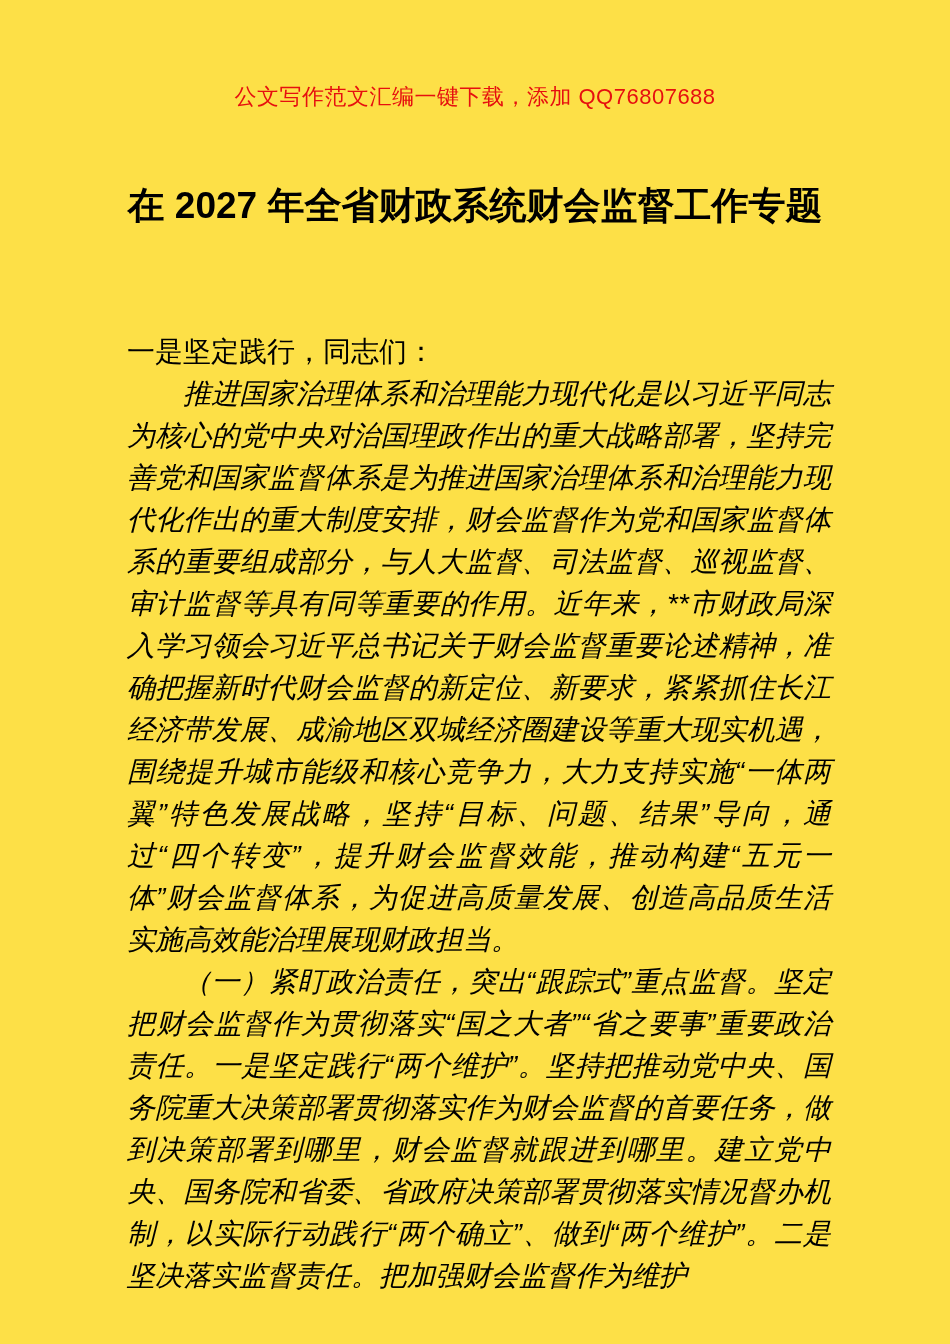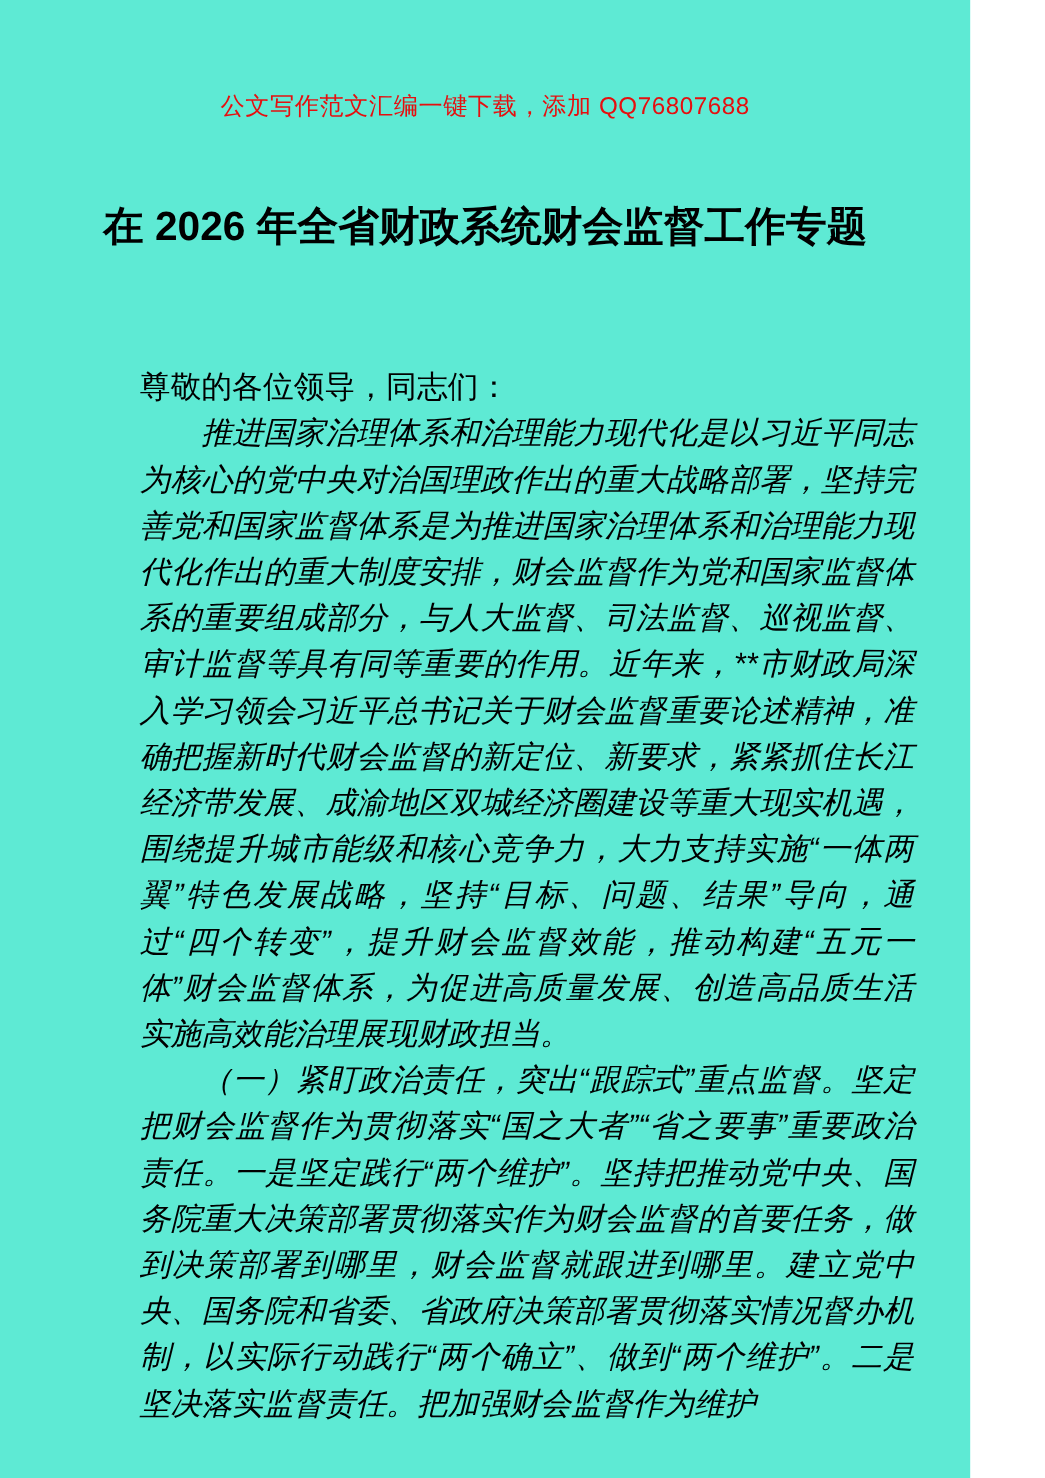--- a/index.html
+++ b/index.html
@@ -2,23 +2,23 @@
 <html><head>
 <meta charset="utf-8">
 <style>
   html, body {
     margin: 0;
     padding: 0;
     background: #ffffff;
   }
   .page {
     position: relative;
-    width: 882px;
+    width: 950px;
     height: 1344px;
-    background: #5eead4;
+    background: #fde047;
     overflow: hidden;
     font-family: "Liberation Sans", "DejaVu Sans", sans-serif;
     color: #000000;
   }
   .promo {
     position: absolute;
     top: 84px;
     left: 0;
     right: 0;
     text-align: center;
@@ -62,22 +62,22 @@
   }
 </style>
 </head>
 <body>
 
 <div class="page">
 
   <div class="promo">公文写作范文汇编一键下载，添加 QQ76807688</div>
 
   <div class="title">
-    <div>在 2026 年全省财政系统财会监督工作专题</div>
+    <div>在 2027 年全省财政系统财会监督工作专题</div>
   </div>
 
   <div class="body-text">
-    <p class="salutation">尊敬的各位领导，同志们：</p>
+    <p class="salutation">一是坚定践行，同志们：</p>
     <p class="para">推进国家治理体系和治理能力现代化是以习近平同志为核心的党中央对治国理政作出的重大战略部署，坚持完善党和国家监督体系是为推进国家治理体系和治理能力现代化作出的重大制度安排，财会监督作为党和国家监督体系的重要组成部分，与人大监督、司法监督、巡视监督、审计监督等具有同等重要的作用。近年来，**市财政局深入学习领会习近平总书记关于财会监督重要论述精神，准确把握新时代财会监督的新定位、新要求，紧紧抓住长江经济带发展、成渝地区双城经济圈建设等重大现实机遇，围绕提升城市能级和核心竞争力，大力支持实施“一体两翼”特色发展战略，坚持“目标、问题、结果”导向，通过“四个转变”，提升财会监督效能，推动构建“五元一体”财会监督体系，为促进高质量发展、创造高品质生活实施高效能治理展现财政担当。</p>
     <p class="para">（一）紧盯政治责任，突出“跟踪式”重点监督。坚定把财会监督作为贯彻落实“国之大者”“省之要事”重要政治责任。一是坚定践行“两个维护”。坚持把推动党中央、国务院重大决策部署贯彻落实作为财会监督的首要任务，做到决策部署到哪里，财会监督就跟进到哪里。建立党中央、国务院和省委、省政府决策部署贯彻落实情况督办机制，以实际行动践行“两个确立”、做到“两个维护”。二是坚决落实监督责任。把加强财会监督作为维护</p>
   </div>
 
 </div>
 
 </body></html>

